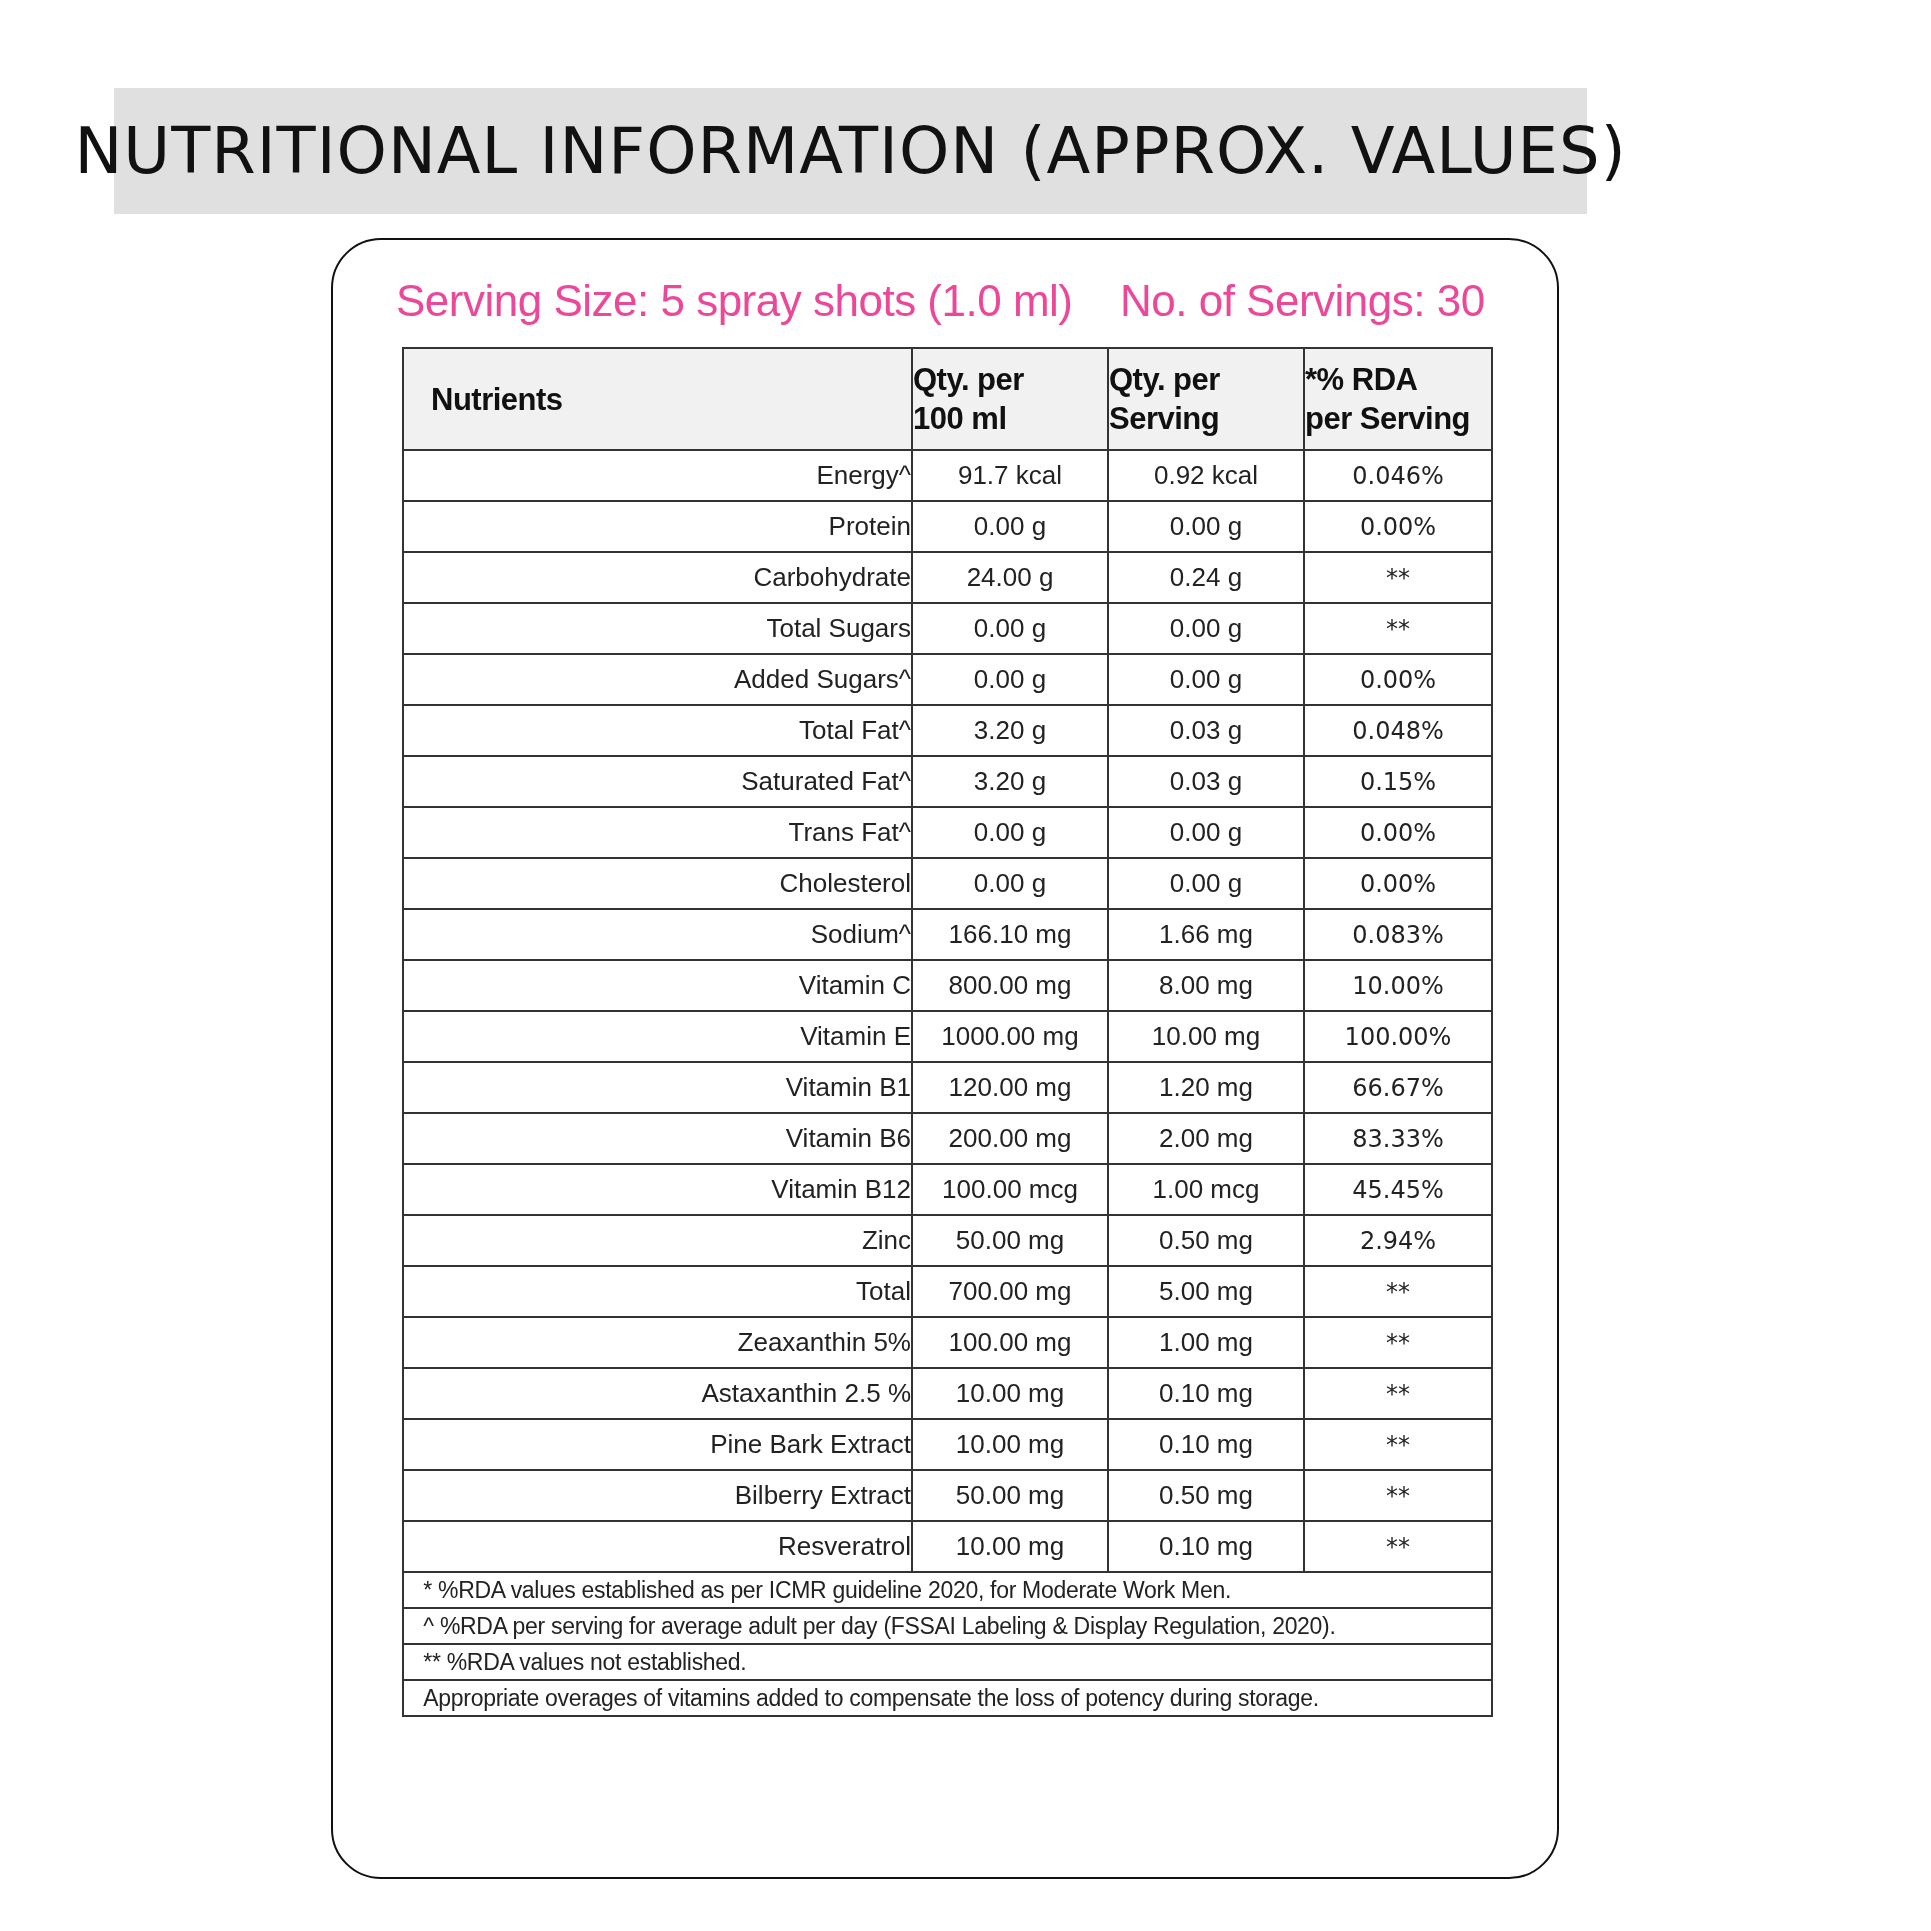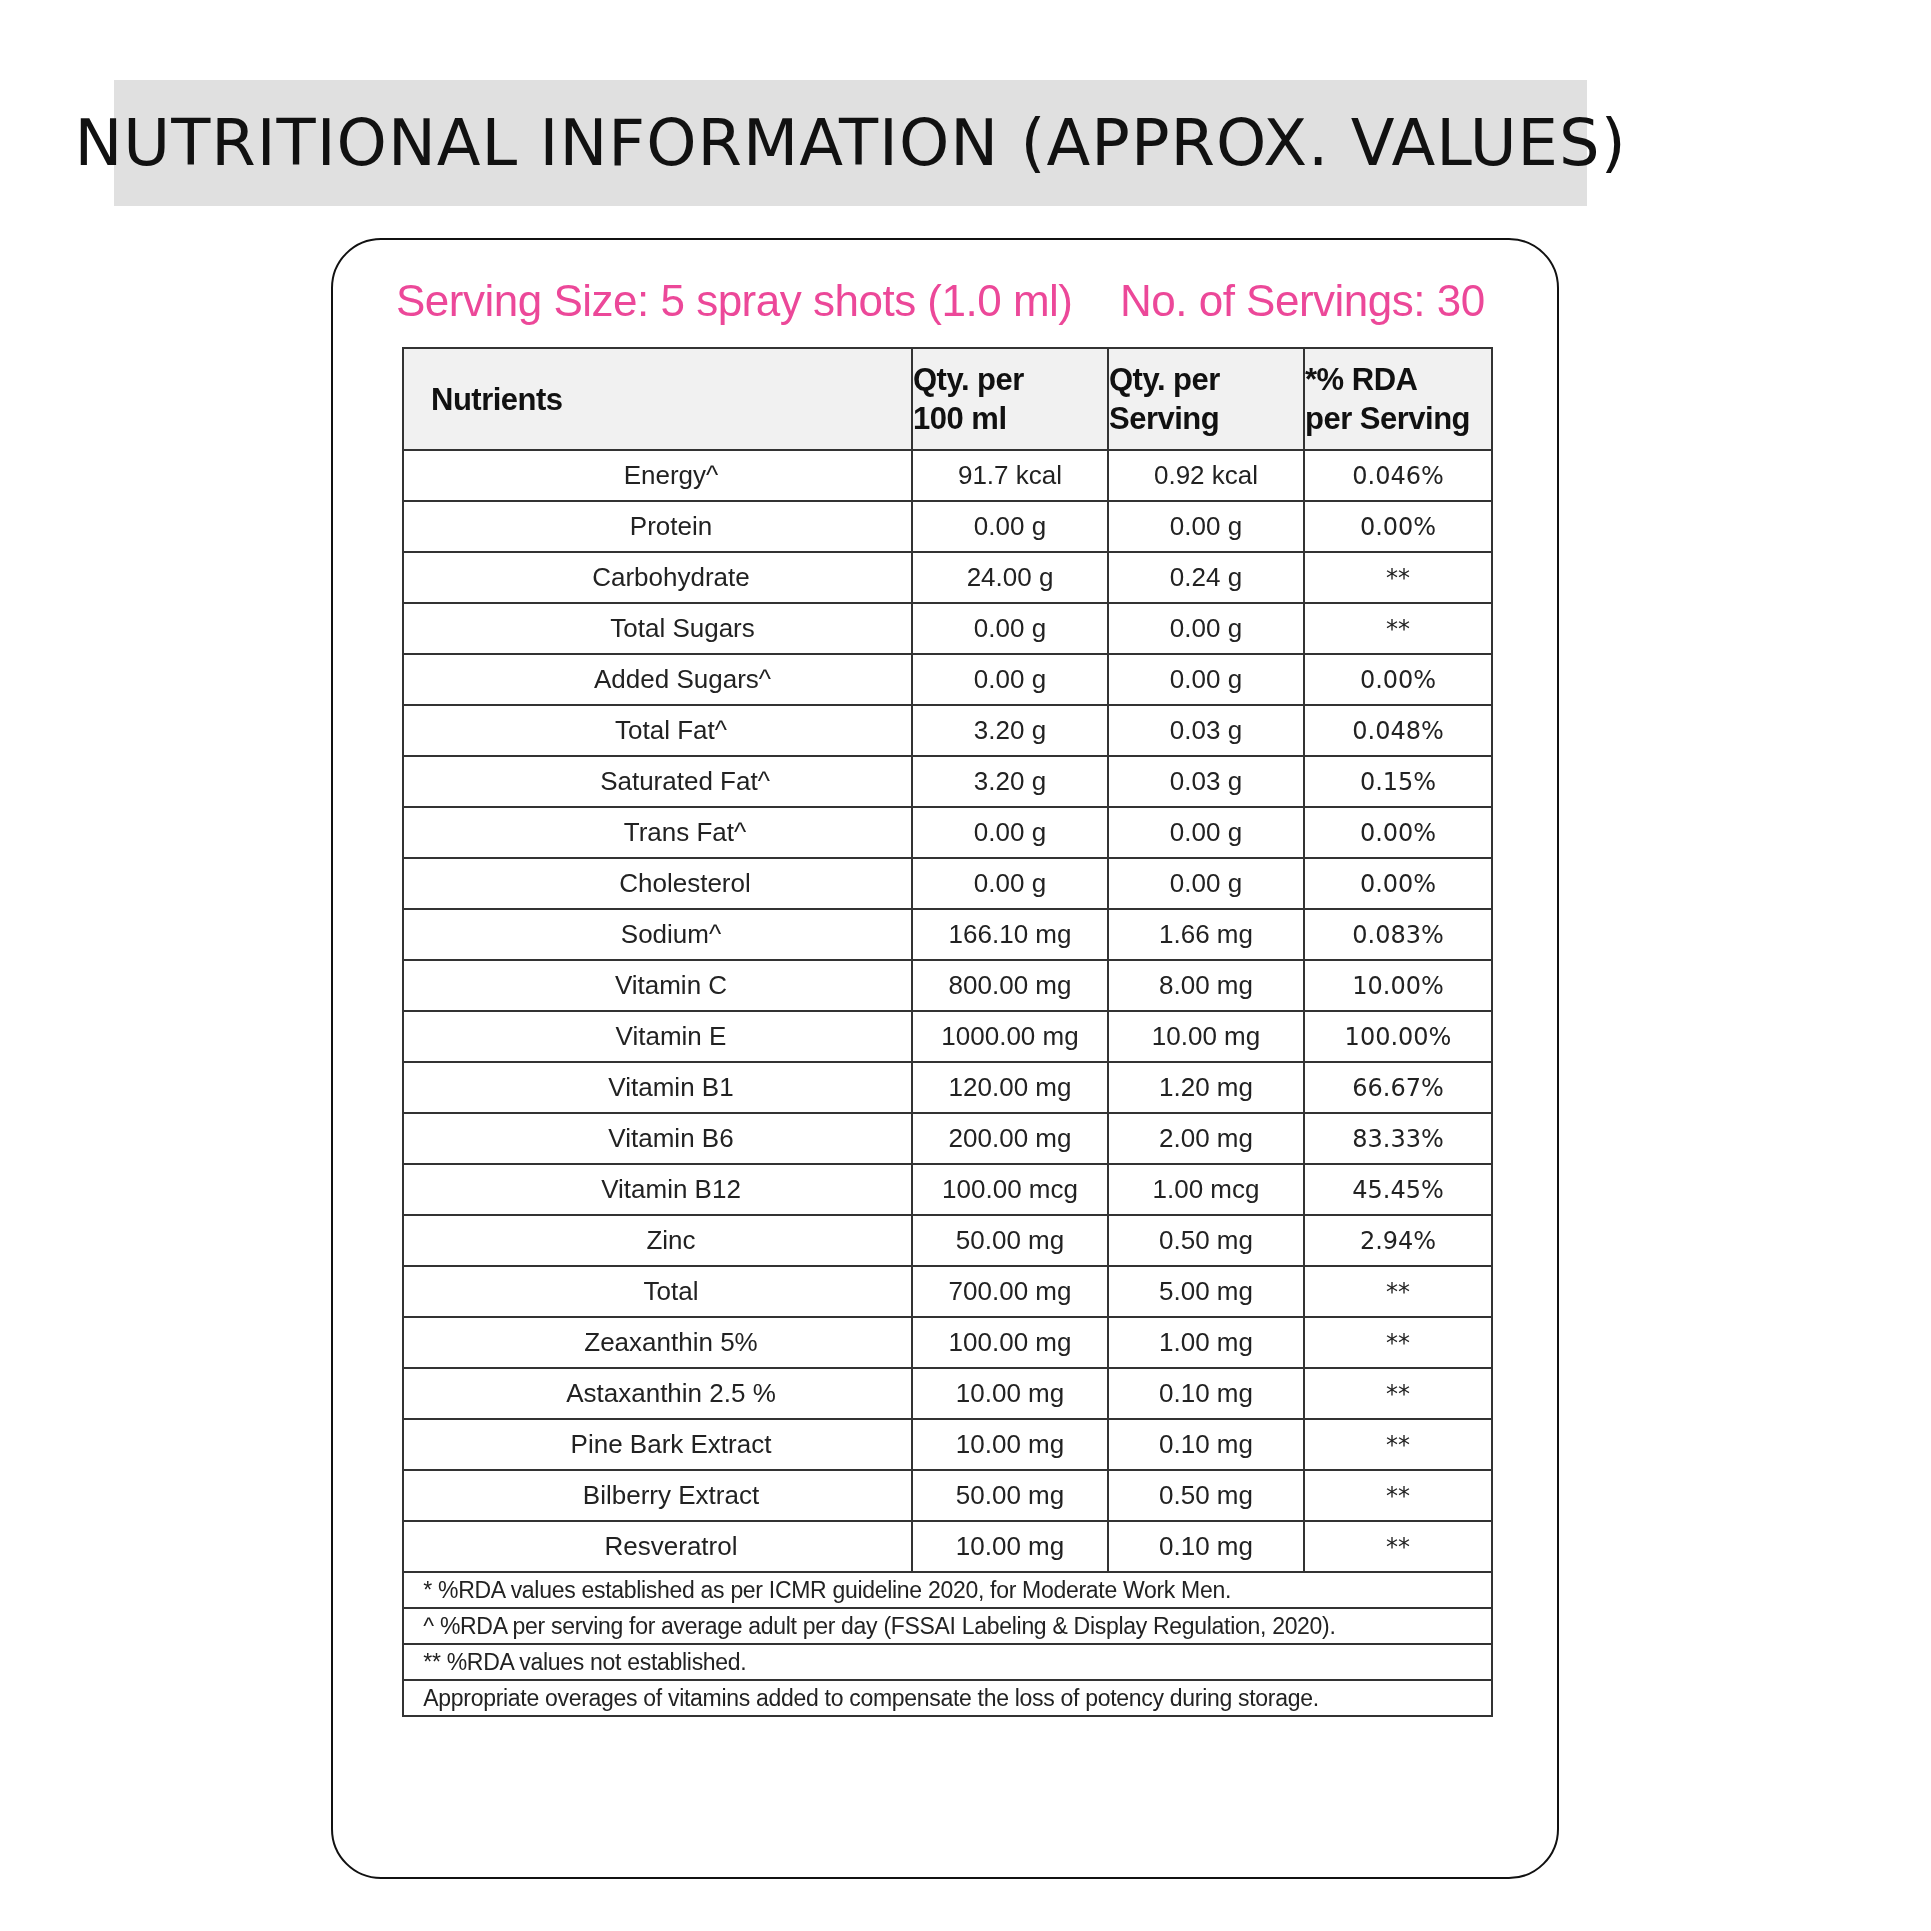--- a/index.html
+++ b/index.html
@@ -11,21 +11,21 @@
     width: 1931px;
     height: 1931px;
     position: relative;
     overflow: hidden;
     font-family: "Liberation Sans", "DejaVu Sans", sans-serif;
     color: #222222;
   }
   .title-bar {
     position: absolute;
     left: 114px;
-    top: 80px;
+    top: 88px;
     width: 1473px;
     height: 126px;
     background: #e0e0e0;
     display: flex;
     align-items: center;
     justify-content: center;
   }
   .title-bar h1 {
     margin: 0;
     font-family: "DejaVu Sans", sans-serif;
@@ -98,21 +98,21 @@
     padding-left: 27px;
   }
   table.nutrition tbody td {
     height: 49px;
     font-size: 26px;
     color: #222222;
     text-align: center;
     white-space: nowrap;
   }
   table.nutrition tbody td.name {
-    text-align: center;
+    text-align: right;
     padding-left: 27px;
   }
   table.nutrition tbody td.name.indent-1 { padding-left: 50px; }
   table.nutrition tbody td.name.indent-2 { padding-left: 55px; border-radius: 7px; }
   table.nutrition tbody td.rda {
     font-family: "DejaVu Sans", sans-serif;
     font-size: 24px;
   }
   table.nutrition tfoot td {
     text-align: left;

